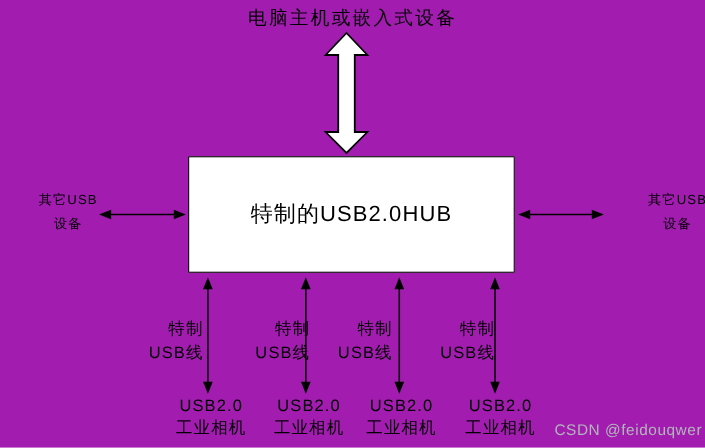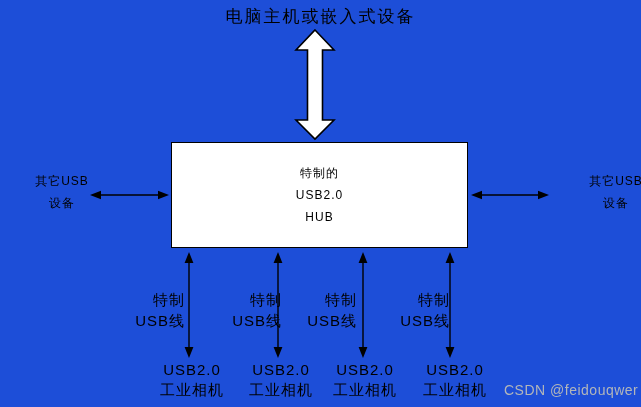--- a/index.html
+++ b/index.html
@@ -5,21 +5,21 @@
   html, body {
     margin: 0;
     padding: 0;
     background: #ffffff;
     font-family: "Liberation Sans", "DejaVu Sans", sans-serif;
   }
   .canvas {
     position: relative;
     width: 641px;
     height: 407px;
-    background: #1d4ed8;
+    background: #a21caf;
     color: #000000;
     overflow: hidden;
   }
   .abs { position: absolute; }
 
   .host-label {
     top: 5px;
     left: 0;
     width: 641px;
     text-align: center;
@@ -30,24 +30,24 @@
   }
 
   .hub-box {
     left: 171px;
     top: 142px;
     width: 295px;
     height: 104px;
     border: 1.5px solid #000000;
     background: #ffffff;
     display: flex;
-    flex-direction: column;
+    flex-direction: row;
     align-items: center;
     justify-content: center;
-    font-size: 12px;
+    font-size: 20px;
     line-height: 22px;
     letter-spacing: 1px;
   }
 
   .device-label {
     top: 170px;
     width: 90px;
     text-align: center;
     font-size: 12px;
     line-height: 22px;

